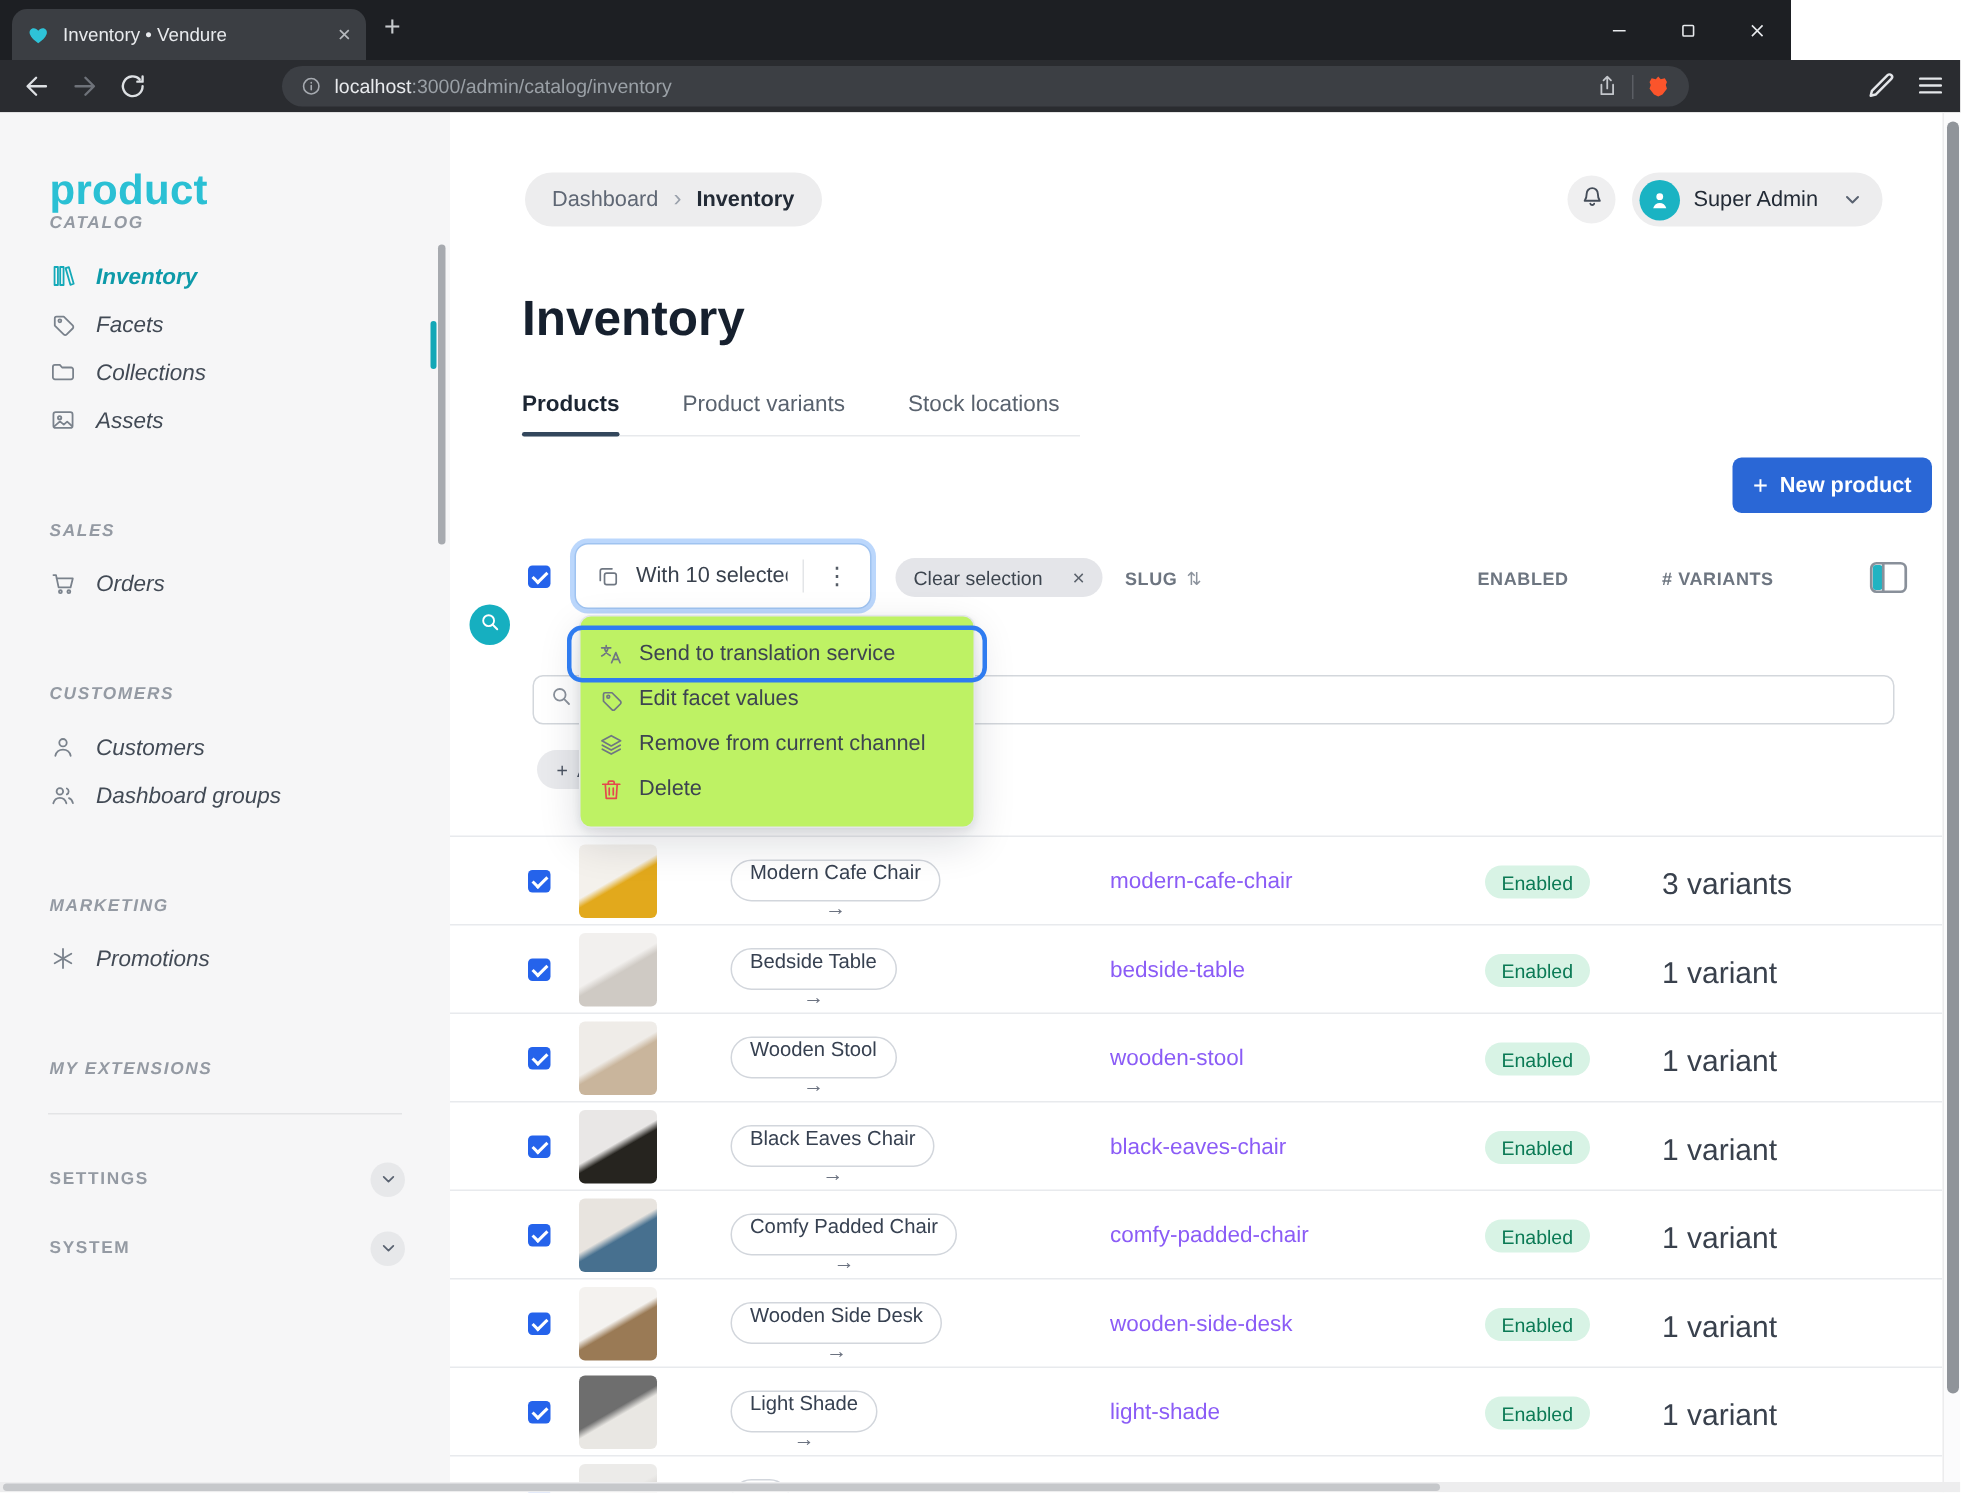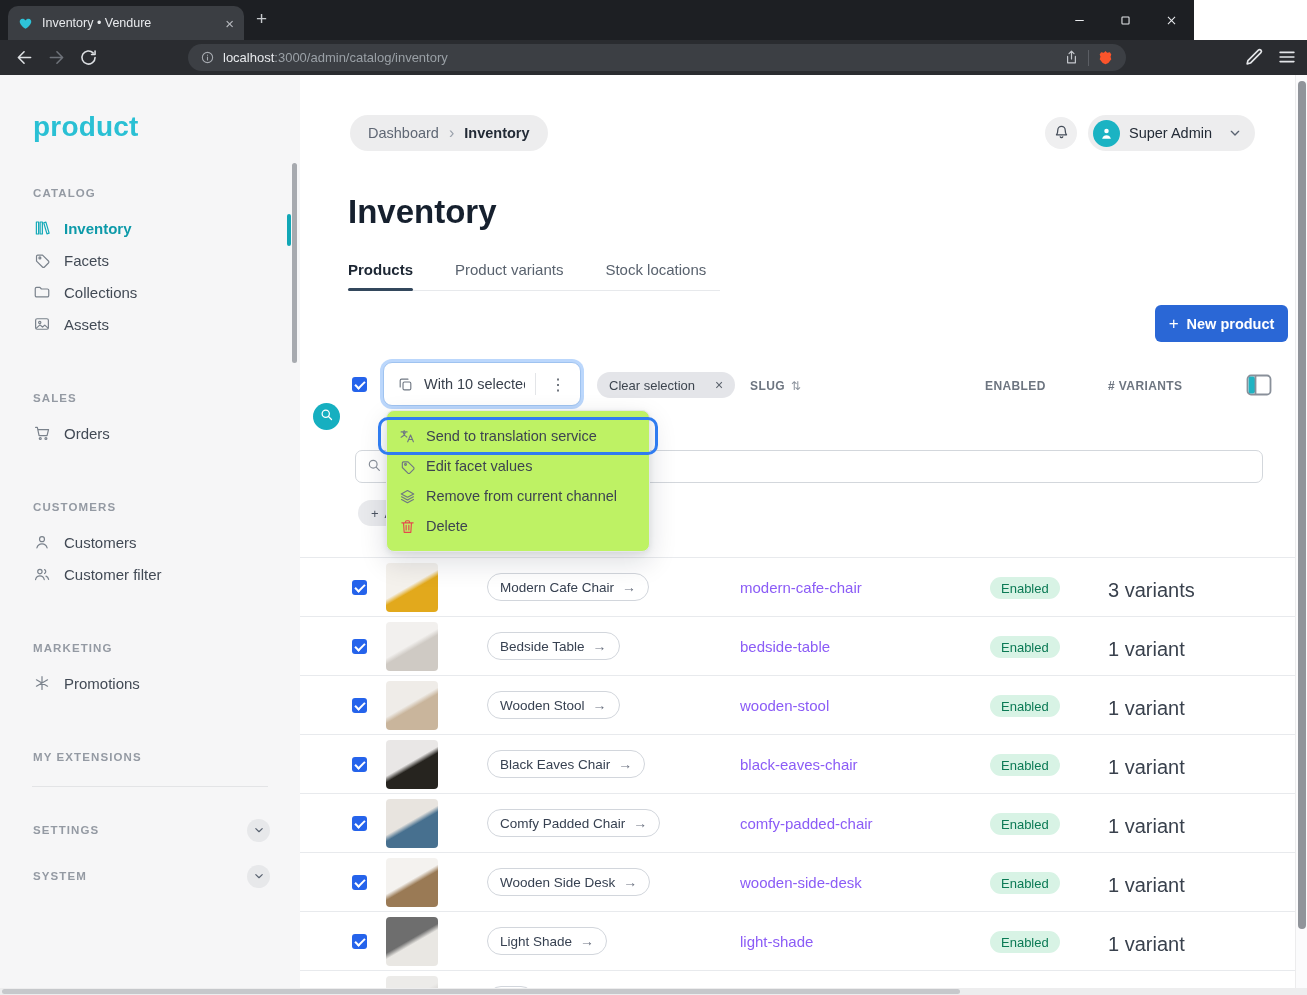--- a/index.html
+++ b/index.html
@@ -31,21 +31,21 @@
   .pill-div{width:1px;height:16px;background:#5b5e64;flex:none;}
   .tb-right{position:absolute;top:46px;width:22px;height:22px;color:#e4e6e9;cursor:pointer;}
   .tb-right svg{width:100%;height:100%;fill:none;stroke:currentColor;stroke-width:1.8;stroke-linecap:round;stroke-linejoin:round;}
 
   
   .app{position:absolute;left:0;top:75px;width:1307px;height:920px;background:#fff;}
 
   
   .sidebar{position:absolute;left:0;top:0;width:300px;height:920px;background:#f6f6f7;overflow:hidden;}
   .logo{margin:36px 0 0 33px;font-size:28px;font-weight:700;color:#2ac0d4;letter-spacing:.2px;}
-  .nav{margin-top:44px;}
+  .nav{font-style:italic;}
   .nav-heading{margin:0 0 13px 33px;font-size:11.5px;font-weight:700;letter-spacing:1.1px;color:#949aa3;}
   .nav-heading.inline{margin:0;}
   .nav-section{margin-bottom:52px;}
   .nav-section:last-child{margin-bottom:23px;}
   .nav-item{display:flex;align-items:center;gap:13px;height:32px;padding-left:33px;font-size:15px;color:#424a55;cursor:pointer;}
   .nav-item .icn{width:18px;height:18px;color:#7a828c;flex:none;}
   .nav-item.active{color:#0d9aa9;font-weight:600;}
   .nav-item.active .icn{color:#14a9b8;}
   .icn svg{width:100%;height:100%;fill:none;stroke:currentColor;stroke-width:1.6;stroke-linecap:round;stroke-linejoin:round;}
   .side-divider{height:1px;background:#e3e4e6;margin:0 32px;}
@@ -111,21 +111,21 @@
   .menu{position:absolute;left:86px;top:335px;width:264px;background:#bef264;border:1px solid #e4e6ea;border-radius:8px;box-shadow:0 10px 28px rgba(16,24,40,.14),0 2px 6px rgba(16,24,40,.08);padding:10px 14px 10px 12px;z-index:6;}
   .menu-item{position:relative;display:flex;align-items:center;gap:10px;height:30px;font-size:14.5px;color:#3d4450;cursor:pointer;white-space:nowrap;}
   .menu-item .icn{width:17px;height:17px;color:#6f7782;flex:none;}
   .menu-item.danger .icn{color:#e5484d;}
   .menu-item.hl::after{content:'';position:absolute;left:-21px;right:-23px;top:-4px;bottom:-4px;border:3px solid #2f7cf0;border-radius:10px;pointer-events:none;}
 
   .table{position:absolute;left:0;top:482px;width:995px;}
   .trow{position:relative;height:59px;border-top:1px solid #e8eaed;background:#fff;}
   .row-cbx{left:52px;top:22px;}
   .thumb{position:absolute;left:86px;top:5px;width:52px;height:49px;border-radius:4px;display:block;cursor:pointer;}
-  .chip{position:absolute;left:187px;top:15px;height:28px;border:1px solid #d2d6dc;border-radius:14px;background:#fff;display:inline-flex;align-items:center;gap:8px;padding:0 12px;font-size:13.5px;color:#374151;cursor:pointer;white-space:nowrap;}
+  .chip{position:absolute;left:187px;top:15px;height:28px;border:1px solid #d2d6dc;border-radius:14px;background:#fff;display:inline-flex;align-items:center;gap:8px;padding:0 12px;font-size:13.5px;color:#374151;cursor:pointer;white-space:nowrap;flex-direction:column;}
   .chip-arrow{color:#6b7280;font-size:14px;}
   .slug{position:absolute;left:440px;top:21px;font-size:15px;color:#8b5cf6;}
   .badge{position:absolute;left:690px;top:19px;height:22px;background:#d8f3e5;color:#0b7a55;border-radius:12px;display:inline-flex;align-items:center;padding:0 11px;font-size:13px;font-weight:500;}
   .variants{position:absolute;left:808px;top:21px;font-size:20px;color:#39414d;}
 
   
   .vscroll{position:absolute;left:1295px;top:0;width:12px;height:920px;background:#fbfbfc;border-left:1px solid #ececed;}
   .vthumb{position:absolute;left:2px;top:6px;width:8px;height:848px;background:#90949a;border-radius:4px;cursor:pointer;}
   .hscroll{position:absolute;left:0;top:988px;width:1307px;height:7px;background:#ededee;}
   .hthumb{position:absolute;left:2px;top:1px;width:958px;height:5px;background:#c6c8cb;border-radius:3px;cursor:pointer;}
@@ -250,21 +250,21 @@
                 </svg></span>
               <span>Customers</span>
             </div>
             <div class="nav-item">
               <span class="icn "><svg viewBox="0 0 24 24">
                   <circle cx="9.2" cy="8.8" r="2.9"></circle>
                   <path d="M3.4 19.4c.8-3.1 3-4.8 5.8-4.8s5 1.7 5.8 4.8"></path>
                   <path d="M15.4 6.2a2.9 2.9 0 0 1 0 5.2"></path>
                   <path d="M17.3 14.8c1.9.7 3 2.2 3.5 4.4"></path>
                 </svg></span>
-              <span>Customer filter</span>
+              <span>Dashboard groups</span>
             </div>
           </div>
           <div class="nav-section">
             <div class="nav-heading">MARKETING</div>
             <div class="nav-item">
               <span class="icn "><svg viewBox="0 0 24 24">
                   <path d="M12 3.5v17M4.6 7.75l14.8 8.5M4.6 16.25l14.8-8.5"></path>
                 </svg></span>
               <span>Promotions</span>
             </div>

